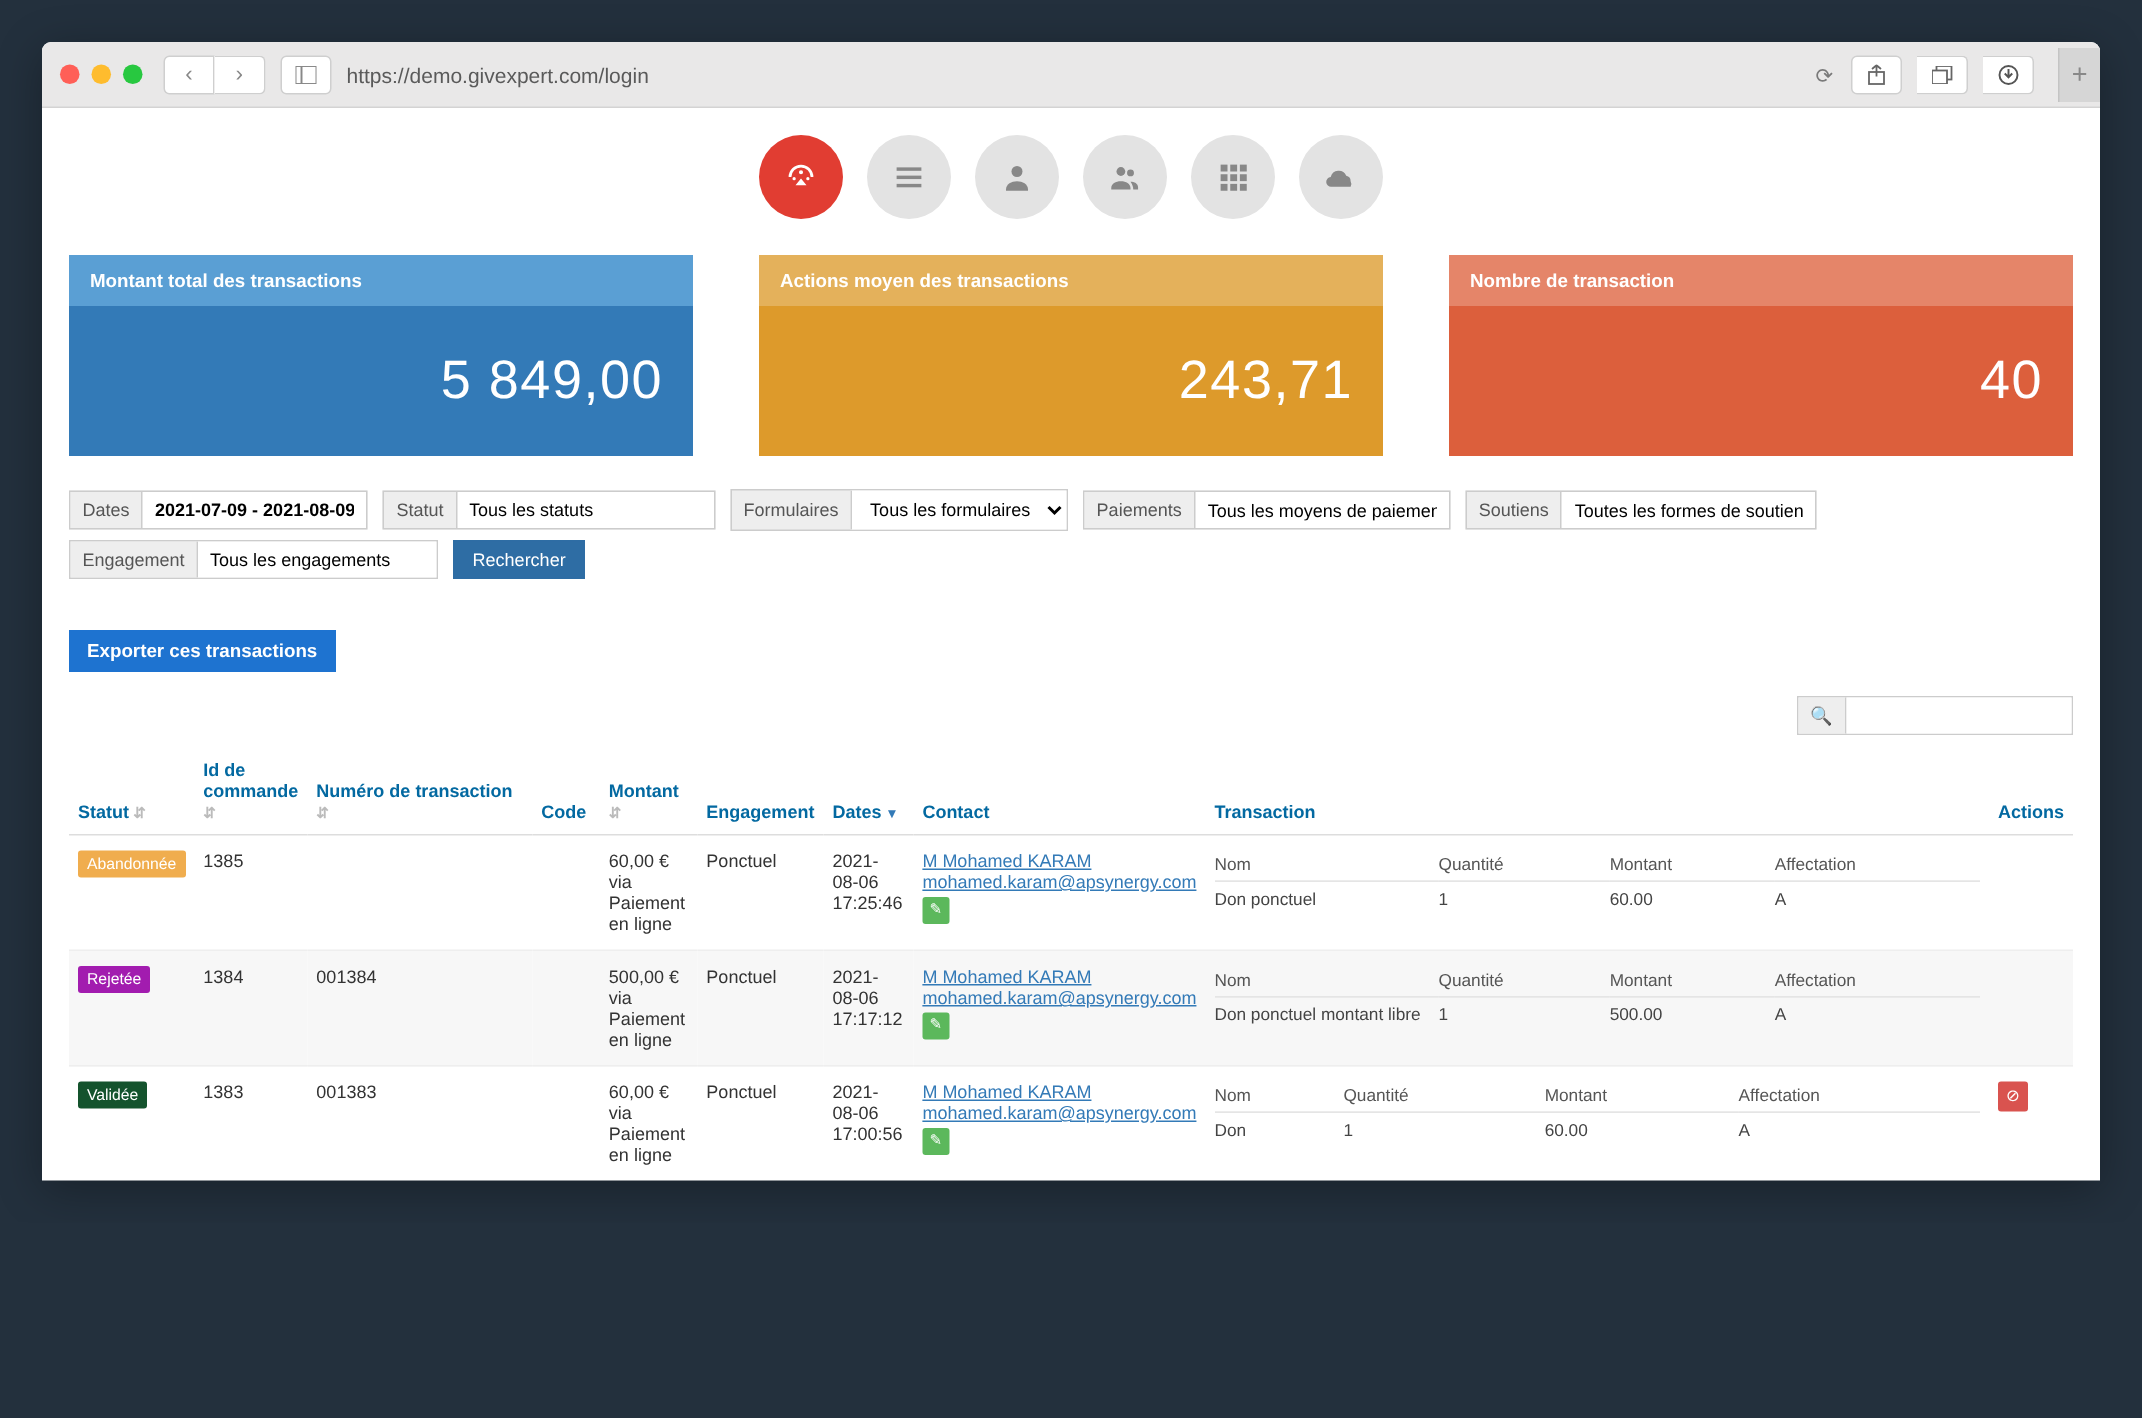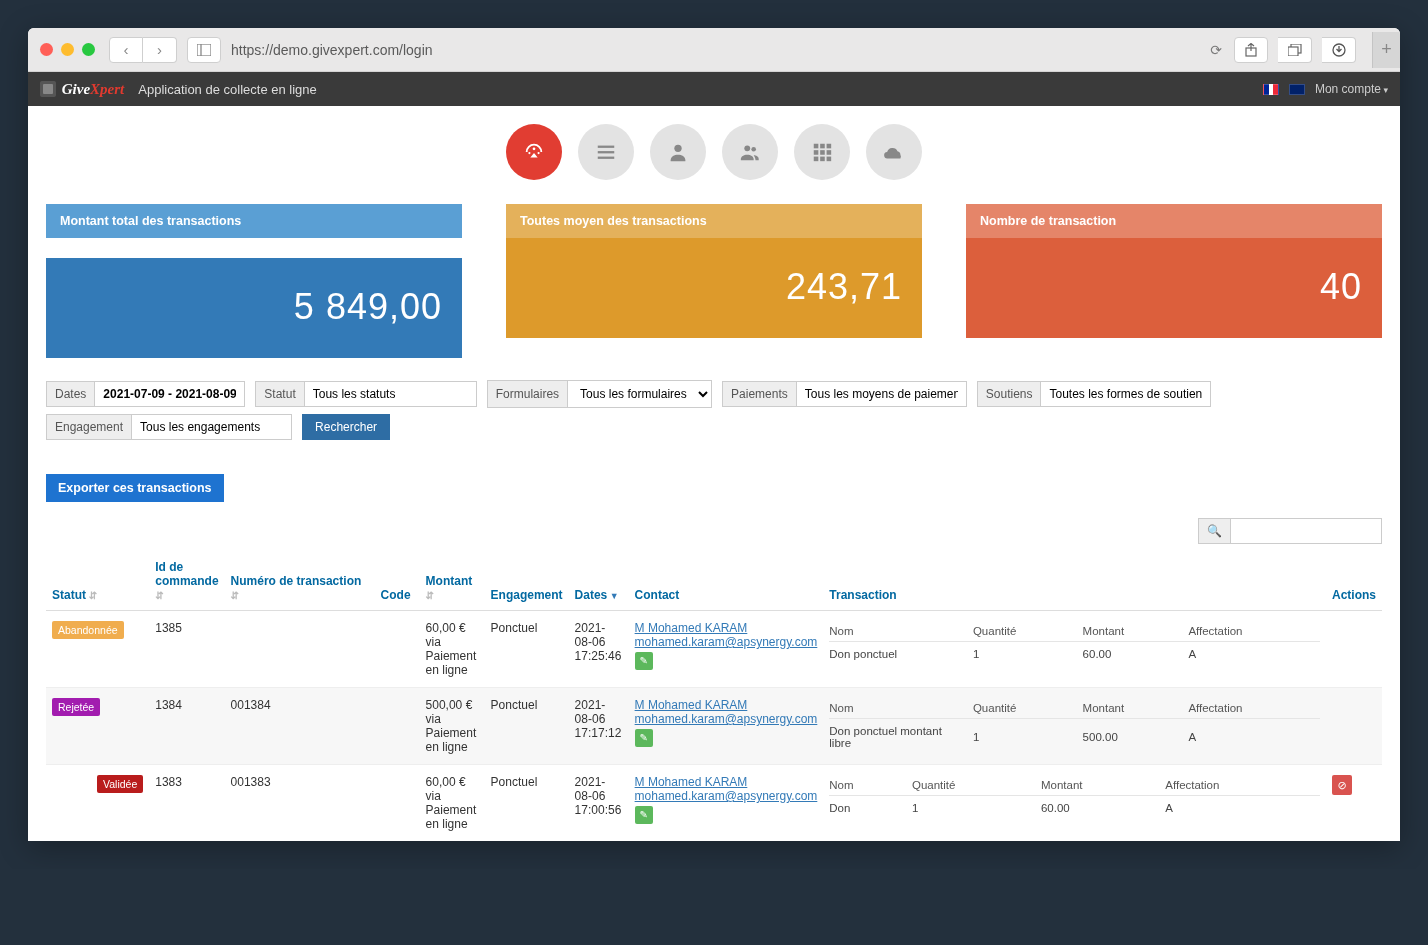--- a/index.html
+++ b/index.html
@@ -36,21 +36,21 @@
   
   .nav-circles { display: flex; justify-content: center; gap: 16px; padding: 18px 0 24px; background: #fff; }
   .circle { width: 56px; height: 56px; border-radius: 50%; background: #e3e3e3; display: flex; align-items: center; justify-content: center; color: #888; cursor: pointer; }
   .circle.active { background: #e13d32; color: #fff; }
   .circle svg { width: 22px; height: 22px; fill: currentColor; }
   
   .stats { display: flex; gap: 44px; padding: 0 18px 18px; background: #fff; }
   .card { flex: 1; color: #fff; }
   .card-head { padding: 10px 14px; font-size: 12.5px; font-weight: 600; }
   .card-body { padding: 28px 20px 30px; text-align: right; font-size: 36px; font-weight: 300; letter-spacing: 1px; }
-  .card.blue .card-head { background: #5a9fd4; } .card.blue .card-body { background: #337ab7; margin-top: 20px; }
+  .card.blue .card-head { background: #5a9fd4; } .card.blue .card-body { background: #337ab7; }
   .card.orange .card-head { background: #e4b15b; } .card.orange .card-body { background: #dd9a2b; }
   .card.red .card-head { background: #e58569; } .card.red .card-body { background: #dc5f3c; }
   
   .filters { background: #fff; padding: 4px 18px 10px; }
   .filter-row { display: flex; flex-wrap: wrap; gap: 6px 10px; align-items: center; margin-bottom: 6px; }
   .filter-group { display: flex; align-items: center; border: 1px solid #ccc; background: #eee; font-size: 12px; }
   .filter-label { padding: 5px 8px; color: #555; background: #eee; }
   .filter-input { border: none; background: #fff; padding: 5px 8px; font-size: 12px; min-width: 120px; border-left: 1px solid #ccc; }
   .filter-select { border: none; background: #fff; padding: 5px 8px; font-size: 12px; min-width: 140px; border-left: 1px solid #ccc; }
   .btn-primary { background: #2e6da4; color: #fff; border: 1px solid #2e6da4; padding: 5px 12px; font-size: 12px; cursor: pointer; }
@@ -64,21 +64,21 @@
   .search-box input { border: none; padding: 5px 8px; font-size: 12px; width: 150px; }
   table.main { width: 100%; border-collapse: collapse; font-size: 12px; }
   table.main > thead th { text-align: left; padding: 8px 6px; font-weight: 700; color: #0369a1; border-bottom: 1px solid #ddd; vertical-align: bottom; }
   table.main > thead th.sortable::after { content: " ⇵"; color: #bbb; font-size: 10px; }
   table.main > thead th.sorted::after { content: " ▼"; color: #337ab7; font-size: 9px; }
   table.main > tbody > tr > td { padding: 10px 6px; vertical-align: top; border-top: 1px solid #eee; }
   table.main > tbody > tr:nth-child(even) > td { background: #f7f7f7; }
   .badge { display: inline-block; padding: 3px 6px; color: #fff; font-size: 10.5px; border-radius: 2px; }
   .badge.abandonnee { background: #f0ad4e; }
   .badge.rejetee { background: #a21caf; }
-  .badge.validee { background: #b91c1c; margin-left: 45px; }
+  .badge.validee { background: #14532d; }
   .contact-link { color: #337ab7; text-decoration: underline; display: block; }
   .edit-ico { display: inline-block; width: 18px; height: 18px; background: #5cb85c; color: #fff; text-align: center; line-height: 18px; font-size: 10px; border-radius: 2px; margin-top: 3px; }
   .del-ico { display: inline-block; width: 20px; height: 20px; background: #d9534f; color: #fff; text-align: center; line-height: 20px; font-size: 11px; border-radius: 2px; }
   table.inner { border-collapse: collapse; font-size: 11.5px; width: 100%; }
   table.inner th { text-align: left; padding: 4px 10px 4px 0; color: #555; font-weight: 400; border-bottom: 1px solid #e5e5e5; }
   table.inner td { padding: 6px 10px 4px 0; color: #444; }
 </style>
 </head>
 <body>
 
@@ -123,35 +123,20 @@
         <div class="chrome-btn">
           <svg width="14" height="14" viewBox="0 0 14 14">
               <circle cx="7" cy="7" r="6" fill="none" stroke="#555" stroke-width="1.3"></circle>
               <path d="M7 3 v5 M4.5 6 L7 8.5 L9.5 6" fill="none" stroke="#555" stroke-width="1.3"></path>
             </svg>
         </div>
         <div class="tab-plus">+</div>
       </div>
     </div>
 
-    <div class="app-header">
-      <span class="logo">
-        <svg width="16" height="16" viewBox="0 0 16 16" style="vertical-align:-3px;margin-right:2px">
-            <rect width="16" height="16" rx="2" fill="#555"></rect>
-            <rect x="3" y="3" width="10" height="10" rx="1" fill="#888"></rect>
-          </svg>
-        <span class="g">Give</span><span class="x">Xpert</span>
-      </span>
-      <span class="app-title">Application de collecte en ligne</span>
-      <div class="app-header-right">
-        <span class="flag fr"></span>
-        <span class="flag uk"></span>
-        <span class="account-menu">Mon compte</span>
-      </div>
-    </div>
 
     <div class="nav-circles">
       <div class="circle active">
         <svg viewBox="0 0 24 24">
             <path d="M12 3a9 9 0 0 0-9 9h2a7 7 0 1 1 14 0h2a9 9 0 0 0-9-9zm0 4a1.5 1.5 0 1 0 0 3 1.5 1.5 0 0 0 0-3zm-5 5a1.2 1.2 0 1 0 0 2.4A1.2 1.2 0 0 0 7 12zm10 0a1.2 1.2 0 1 0 0 2.4A1.2 1.2 0 0 0 17 12zm-5 1l-4 5h8l-4-5z"></path>
           </svg>
       </div>
       <div class="circle">
         <svg viewBox="0 0 24 24">
             <rect x="3" y="5" width="18" height="2.5"></rect>
@@ -191,21 +176,21 @@
           </svg>
       </div>
     </div>
 
     <div class="stats">
       <div class="card blue">
         <div class="card-head">Montant total des transactions</div>
         <div class="card-body">5 849,00</div>
       </div>
       <div class="card orange">
-        <div class="card-head">Toutes moyen des transactions</div>
+        <div class="card-head">Actions moyen des transactions</div>
         <div class="card-body">243,71</div>
       </div>
       <div class="card red">
         <div class="card-head">Nombre de transaction</div>
         <div class="card-body">40</div>
       </div>
     </div>
 
     <div class="filters">
       <div class="filter-row">

